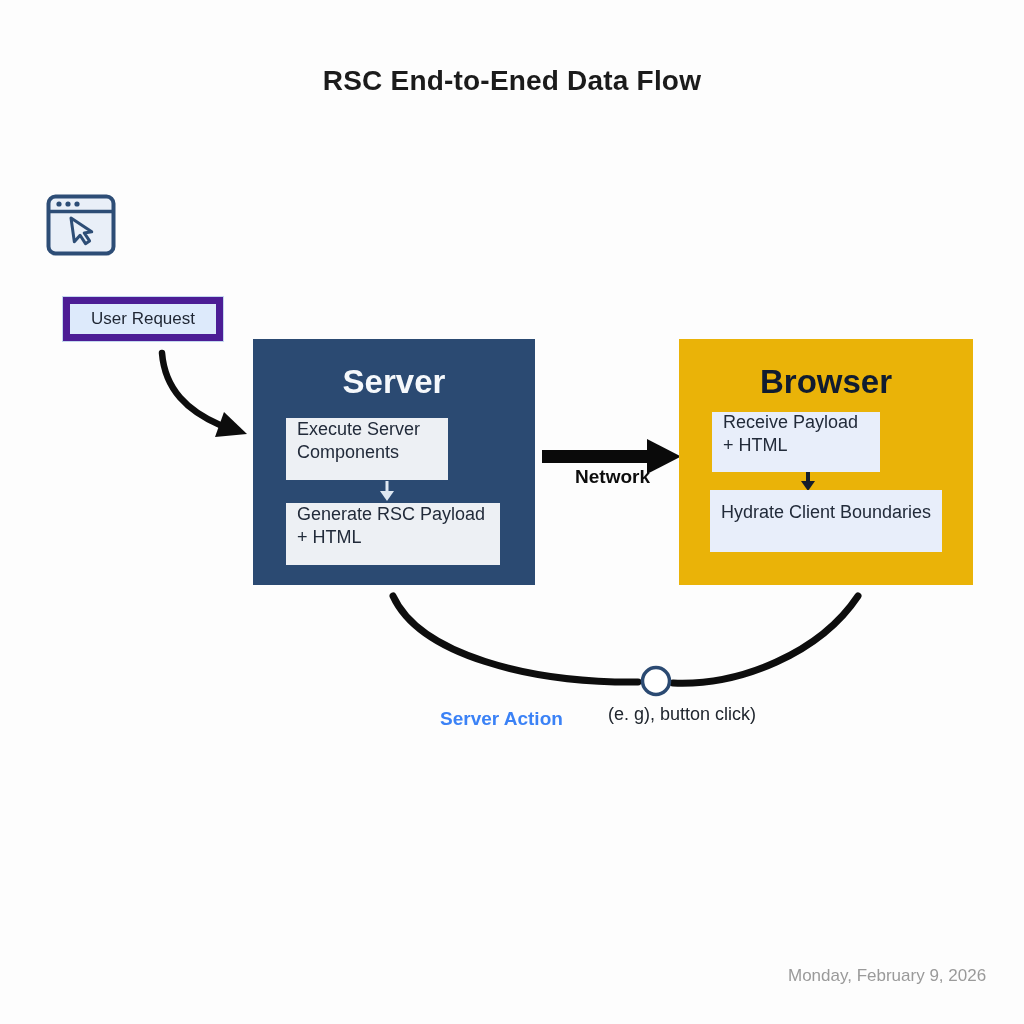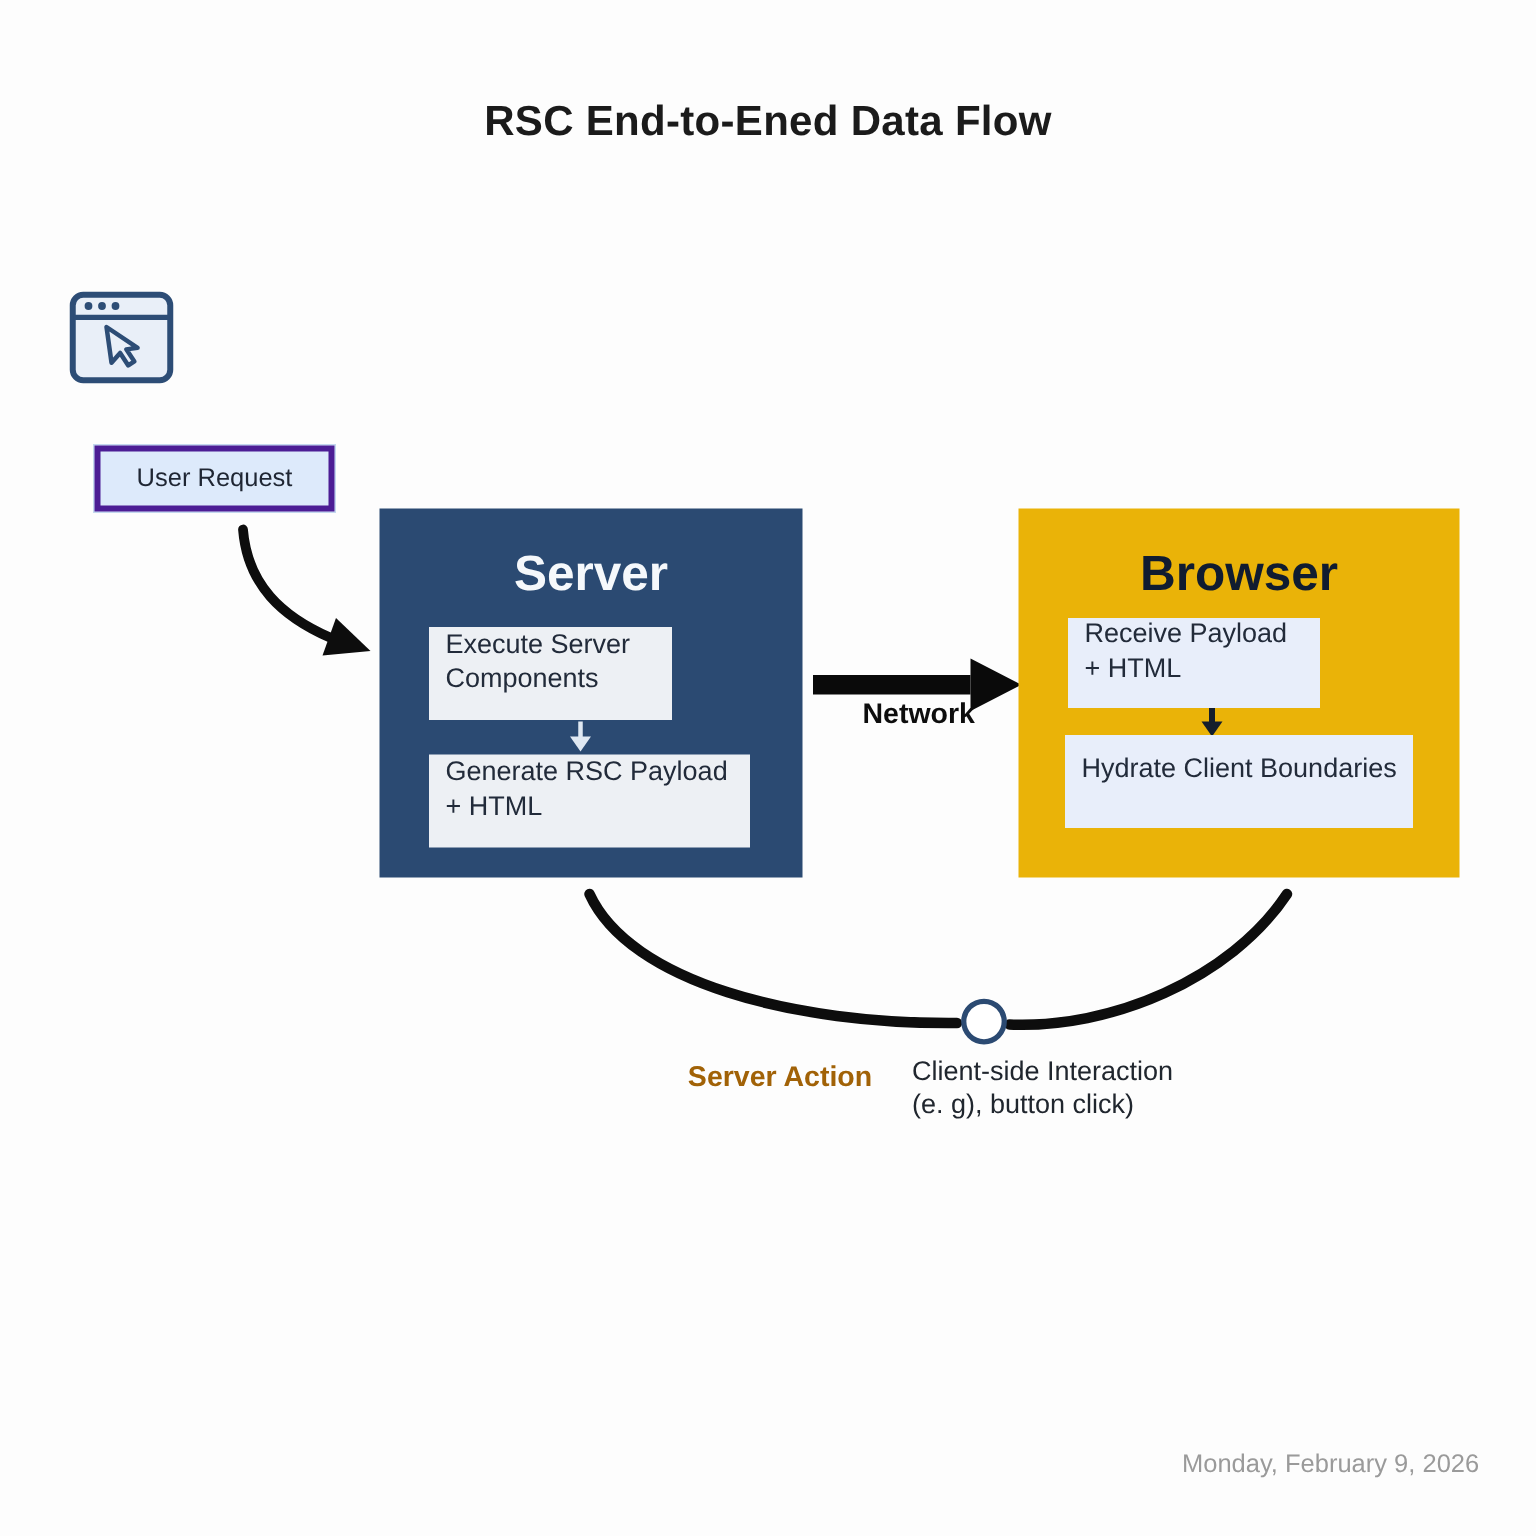--- a/index.html
+++ b/index.html
@@ -10,21 +10,21 @@
   .abs{position:absolute;}
 
   .page-title{
     left:0;top:40px;width:1024px;text-align:center;
     font-size:28px;font-weight:bold;color:#1b1b1b;letter-spacing:.2px;margin-top:25px;
   }
 
   
   .user-request{
     left:63px;top:297px;width:160px;height:44px;
-    background:#ddeafb;border:4px solid #4c1d95;box-sizing:border-box;
+    background:#ddeafb;border:7px solid #4c1d95;box-sizing:border-box;
     box-shadow:0 0 0 1px #c3d8ef;
     display:flex;align-items:center;justify-content:center;
     font-size:17px;color:#1f2633;
   }
 
   
   .big-box{box-sizing:border-box;}
   .server-box{left:253px;top:339px;width:282px;height:246px;background:#2b4a72;}
   .browser-box{left:679px;top:339px;width:294px;height:246px;background:#eab308;}
   .box-title{
@@ -40,22 +40,22 @@
     font-size:18px;line-height:1.28;color:#222b3a;
   }
   .server-box .step{background:#edf0f4;}
   .browser-box .step{background:#e8eefa;}
 
   .net-label{
     left:540px;top:466px;width:145px;text-align:center;
     font-size:19px;font-weight:bold;color:#0d0d0d;
   }
   .server-action-label{
-    left:440px;top:708px;width:160px;text-align:center;
-    font-size:19px;font-weight:bold;color:#a16207;
+    left:440px;top:708px;width:160px;
+    font-size:19px;font-weight:bold;color:#3b82f6;
   }
   .client-interaction-label{
     left:608px;top:703px;width:230px;
     font-size:18px;line-height:1.23;color:#20262e;
   }
   .client-interaction-label span{display:block;}
   .date-label{
     left:788px;top:966px;width:210px;
     font-size:17px;color:#9a9a9a;
   }
@@ -128,19 +128,18 @@
     <svg width="500" height="125" viewBox="0 0 500 125">
       <path d="M13 13 C 40 72, 150 100, 258 99" fill="none" stroke="#0d0d0d" stroke-width="7" stroke-linecap="round"></path>
       <path d="M293 100 C 360 103, 440 70, 478 13" fill="none" stroke="#0d0d0d" stroke-width="7" stroke-linecap="round"></path>
       <circle cx="276" cy="98" r="13.5" fill="#ffffff" stroke="#2b4a72" stroke-width="3.5"></circle>
     </svg>
   </div>
 
   <div class="abs server-action-label">Server Action</div>
 
   <div class="abs client-interaction-label">
-    <span>Client-side Interaction</span>
     <span>(e. g), button click)</span>
   </div>
 
   <div class="abs date-label">Monday, February 9, 2026</div>
 
 </div>
 
 </body></html>

